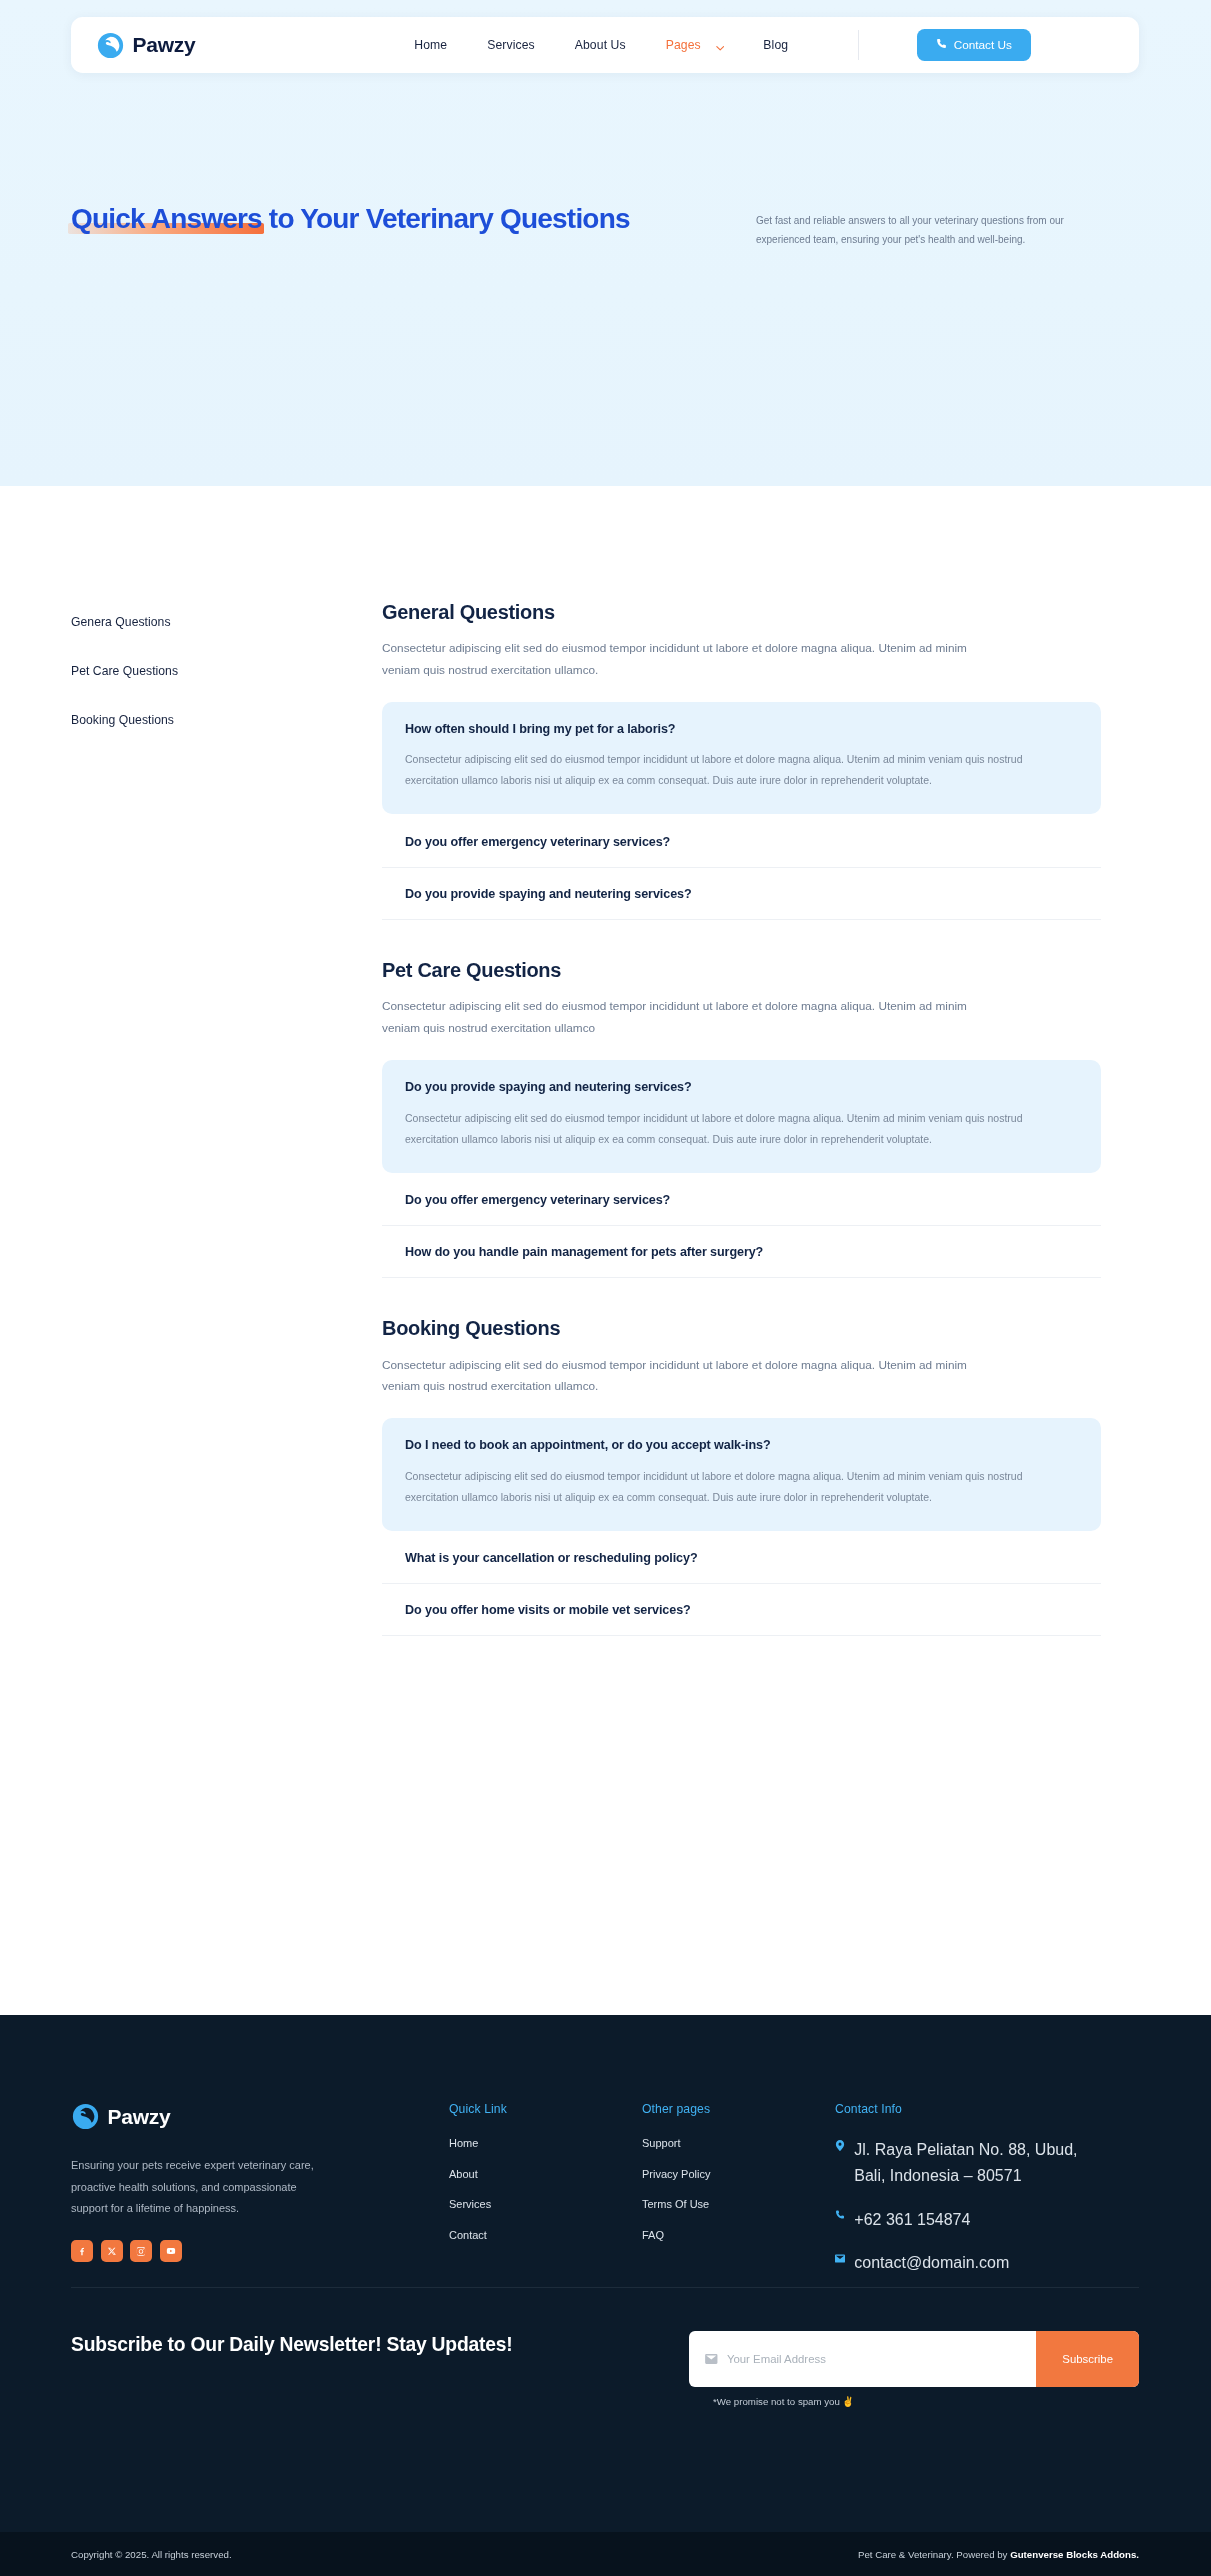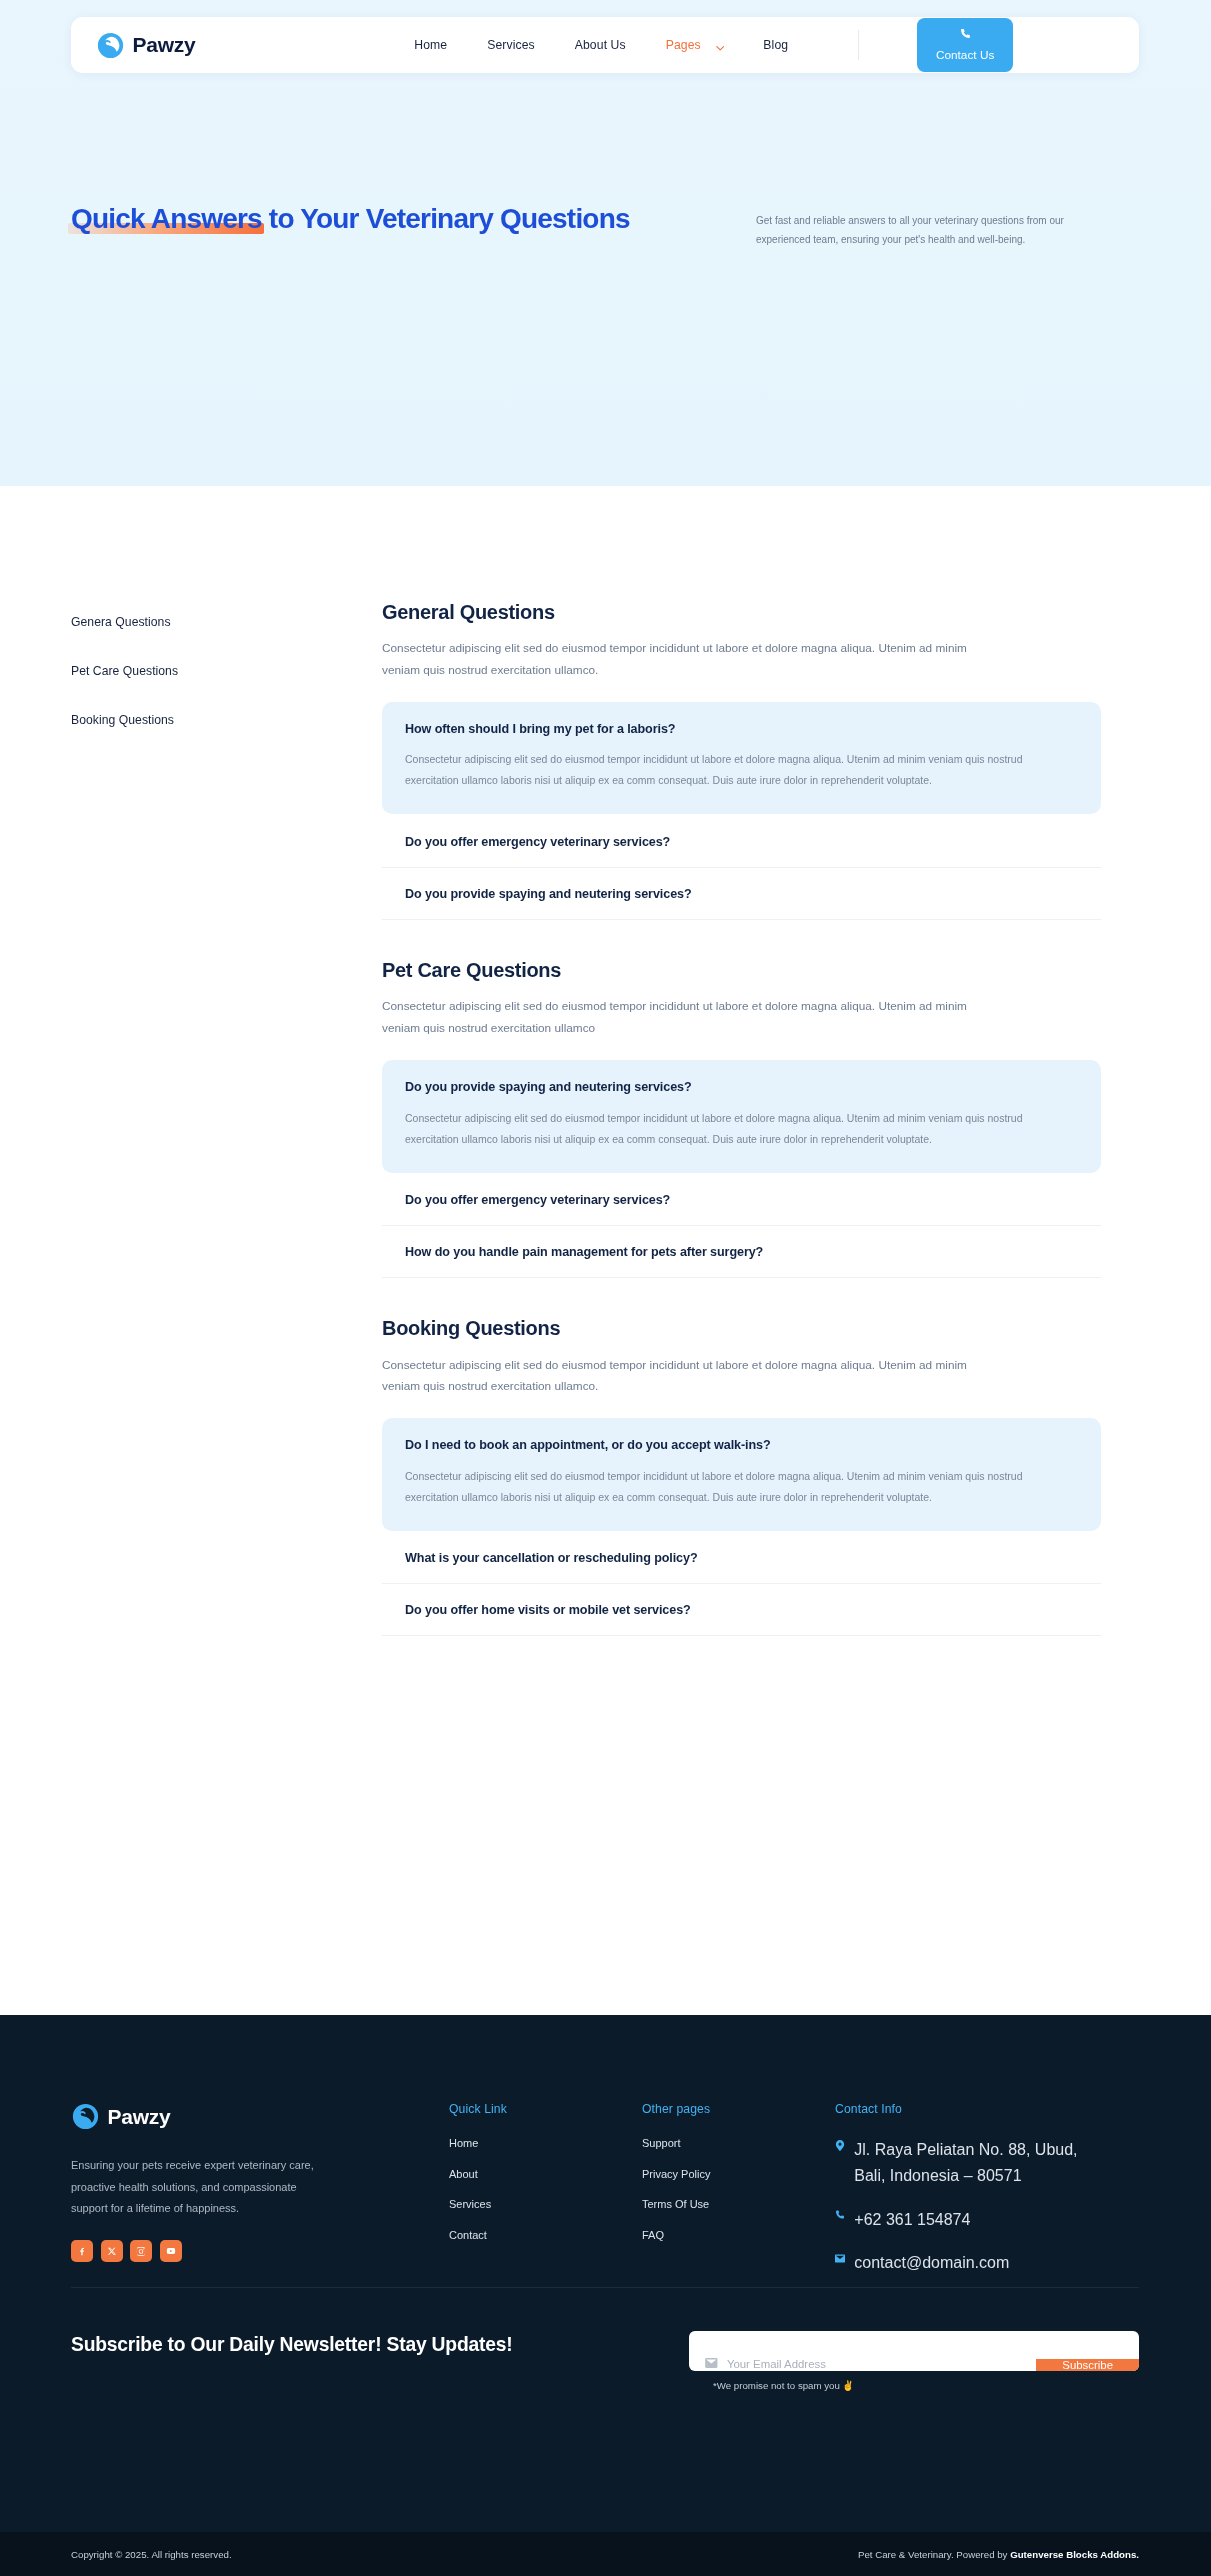--- a/index.html
+++ b/index.html
@@ -46,21 +46,21 @@
   .chev { width: 7.6px; height: 7.6px; display: inline-block; }
   .nav-divider {
     width: 0.8px; height: 30px; background: #e6e9ef;
     margin-left: 30px; margin-right: 18.5px;
   }
   .btn-contact {
     display: flex; align-items: center; gap: 6.7px;
     background: #3aabf0; color: #fff;
     border: 0; border-radius: 7.6px;
     font-size: 11.8px; font-family: inherit;
-    padding: 9.3px 18.5px; cursor: pointer; white-space: nowrap; flex-direction: column;
+    padding: 9.3px 18.5px; cursor: pointer; white-space: nowrap;
   }
   .btn-contact svg { width: 11px; height: 11px; }
 
   
   .hero-inner { position: absolute; left: 71px; top: 202px; width: 1068px; display: flex; }
   .hero-title {
     font-size: 28px; line-height: 1.22; font-weight: 700;
     color: #1d4ed8; letter-spacing: -0.8px; width: 639px;
   }
   .hl { position: relative; display: inline-block; z-index: 1; }
@@ -147,22 +147,22 @@
 
   
   .news { position: absolute; left: 71px; top: 316px; width: 1068px; display: flex;
           align-items: flex-start; justify-content: space-between; }
   .news-title {
     font-size: 19.3px; font-weight: 700; color: #ffffff;
     line-height: 1.42; letter-spacing: -0.2px;
   }
   .news-right { width: 450px; }
   .news-form {
-    display: flex; height: 40px; background: #fff;
-    border-radius: 5.9px; overflow: hidden; align-items: flex-end;
+    display: flex; height: 56px; background: #fff;
+    border-radius: 5.9px; overflow: hidden;
   }
   .news-field { flex: 1; display: flex; align-items: center; gap: 9.3px; padding-left: 16px; }
   .news-field svg { width: 12.6px; height: 10px; fill: #b9bfc7; }
   .news-input {
     border: 0; outline: 0; flex: 1; height: 100%;
     font-size: 11.4px; color: #9aa3ad; font-family: inherit; background: transparent;
   }
   .news-input::placeholder { color: #a9b1ba; }
   .news-btn {
     background: #f2783f; color: #fff; border: 0; font-family: inherit;

